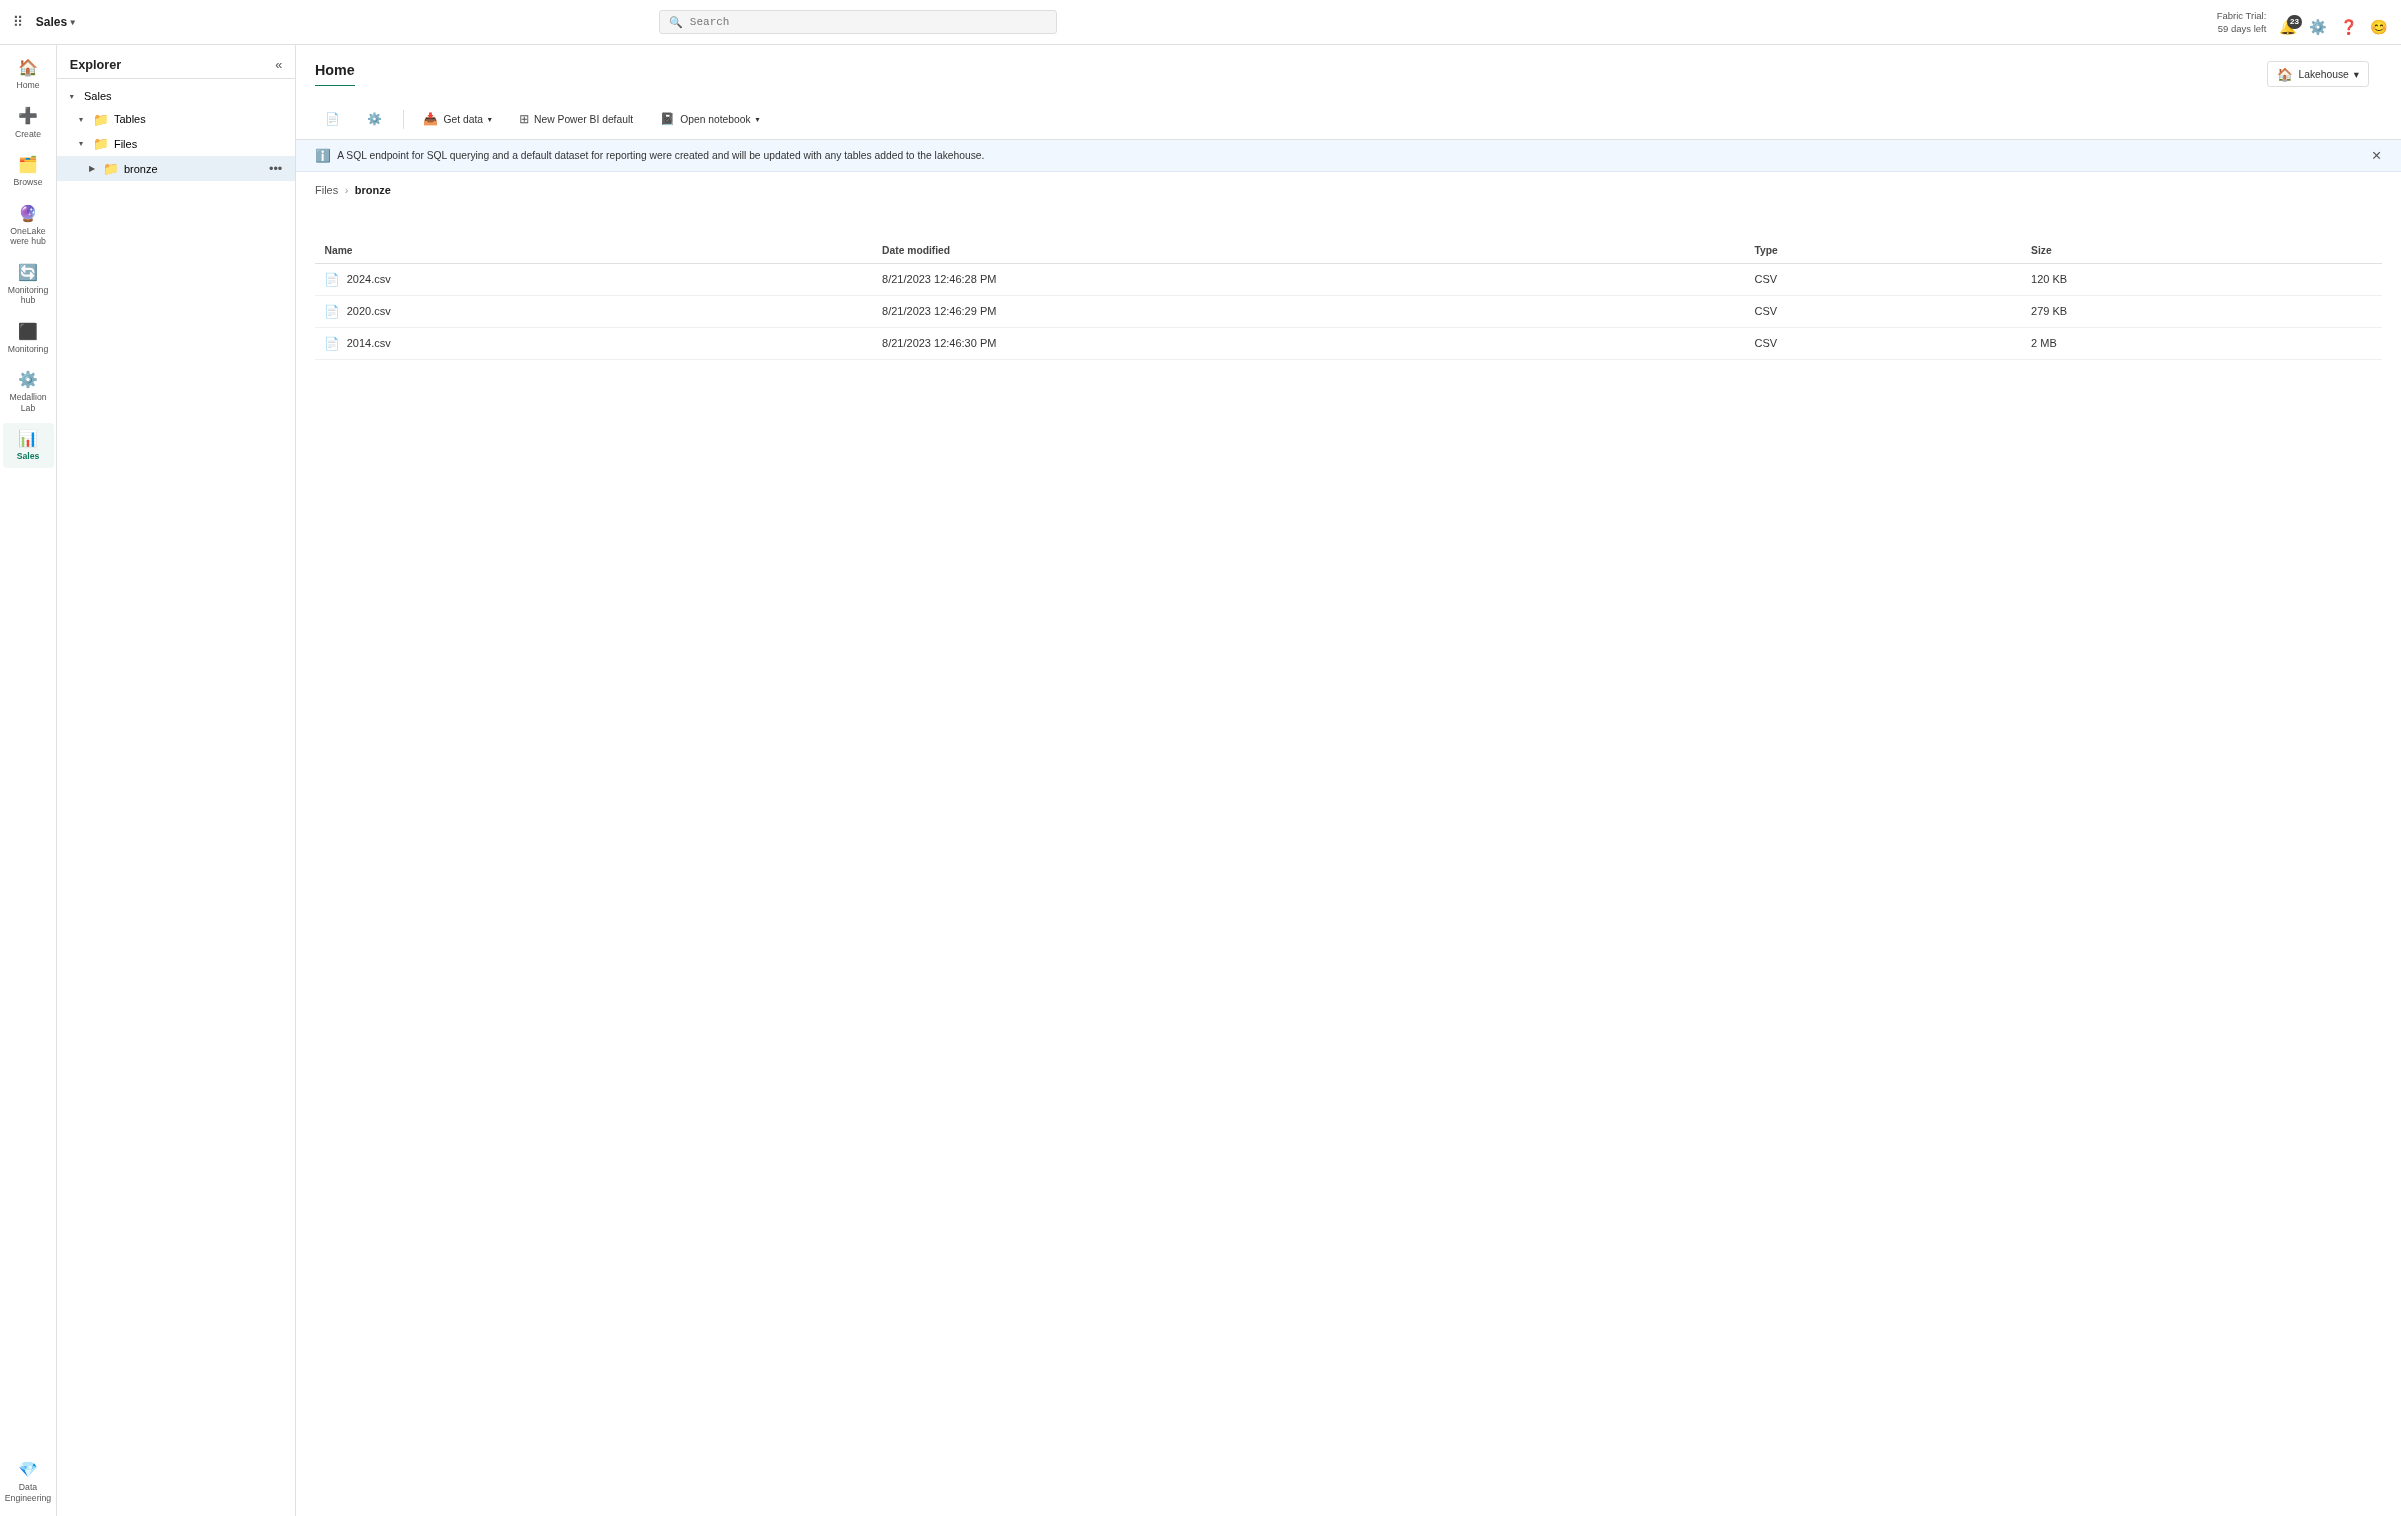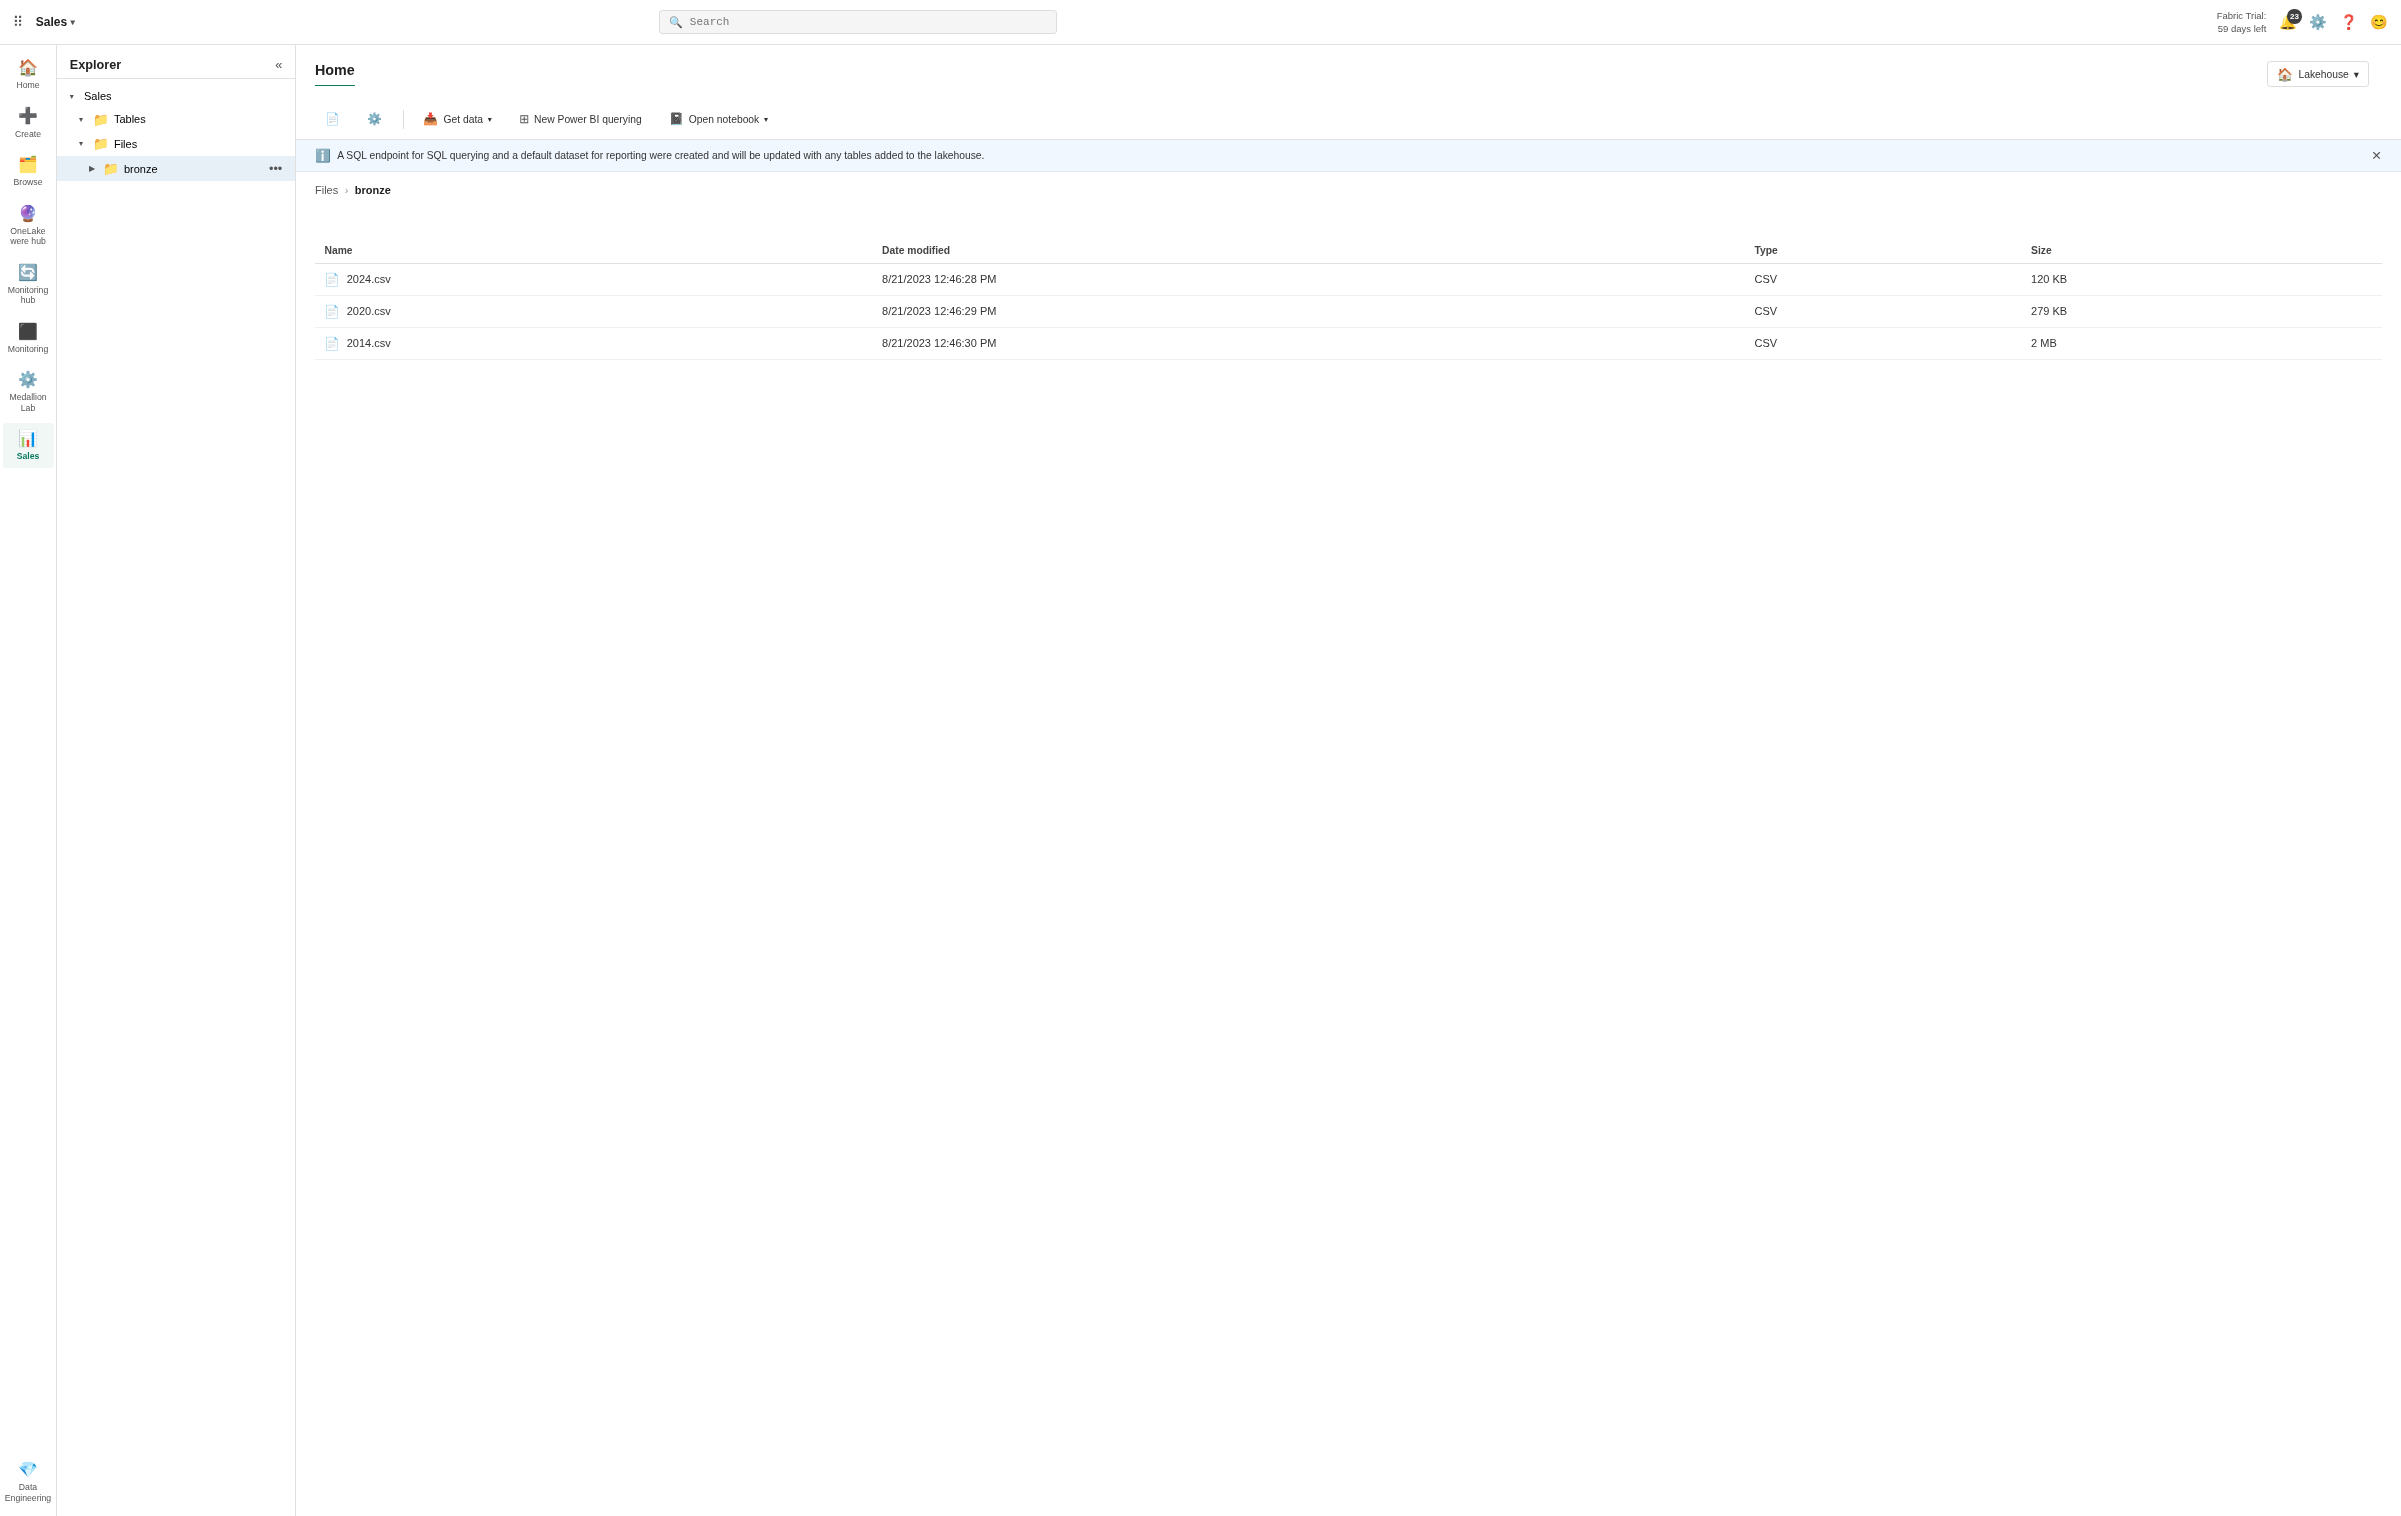--- a/index.html
+++ b/index.html
@@ -15,21 +15,21 @@
       font-size: 12px; font-weight: 600; color: #222; display: flex; align-items: center; gap: 3.2px; cursor: pointer;
     }
     .top-bar .app-name .chevron { font-size: 8.7px; color: #555; }
     .search-bar {
       flex: 1; max-width: 398px; margin: 0 auto;
       display: flex; align-items: center; background: #f5f5f5; border: 0.8px solid #ddd; border-radius: 3.2px;
       padding: 4.8px 9.5px; gap: 6.4px;
     }
     .search-bar input { border: none; background: transparent; outline: none; font-size: 11px; color: #555; width: 100%; font-family: Liberation Mono, monospace; }
     .search-bar .search-icon { color: #888; font-size: 11px; }
-    .top-bar-right { display: flex; align-items: center; gap: 12.7px; margin-left: auto; }
+    .top-bar-right { display: flex; align-items: flex-end; gap: 12.7px; margin-left: auto; }
     .trial-badge { text-align: right; font-size: 9.5px; color: #555; line-height: 1.4; }
     .notif-btn { position: relative; cursor: pointer; }
     .notif-count {
       position: absolute; top: -4.8px; right: -4.8px; background: #404040; color: #fff;
       border-radius: 50%; width: 14.3px; height: 14.3px; font-size: 8px;
       display: flex; align-items: center; justify-content: center; font-weight: 600;
     }
     .icon-btn { cursor: pointer; color: #555; font-size: 14.3px; display: flex; align-items: center; }
 
     
@@ -254,21 +254,21 @@
             <span class="btn-icon">⚙️</span>
           </button>
           <div class="toolbar-sep"></div>
           <button class="toolbar-btn">
             <span class="btn-icon">📥</span>
             <span>Get data</span>
             <span class="chevron-sm">▾</span>
           </button>
           <button class="toolbar-btn">
             <span class="btn-icon">⊞</span>
-            <span>New Power BI querying</span>
+            <span>New Power BI default</span>
           </button>
           <button class="toolbar-btn">
             <span class="btn-icon">📓</span>
             <span>Open notebook</span>
             <span class="chevron-sm">▾</span>
           </button>
         </div>
       </div>
 
       <div class="notif-bar">

